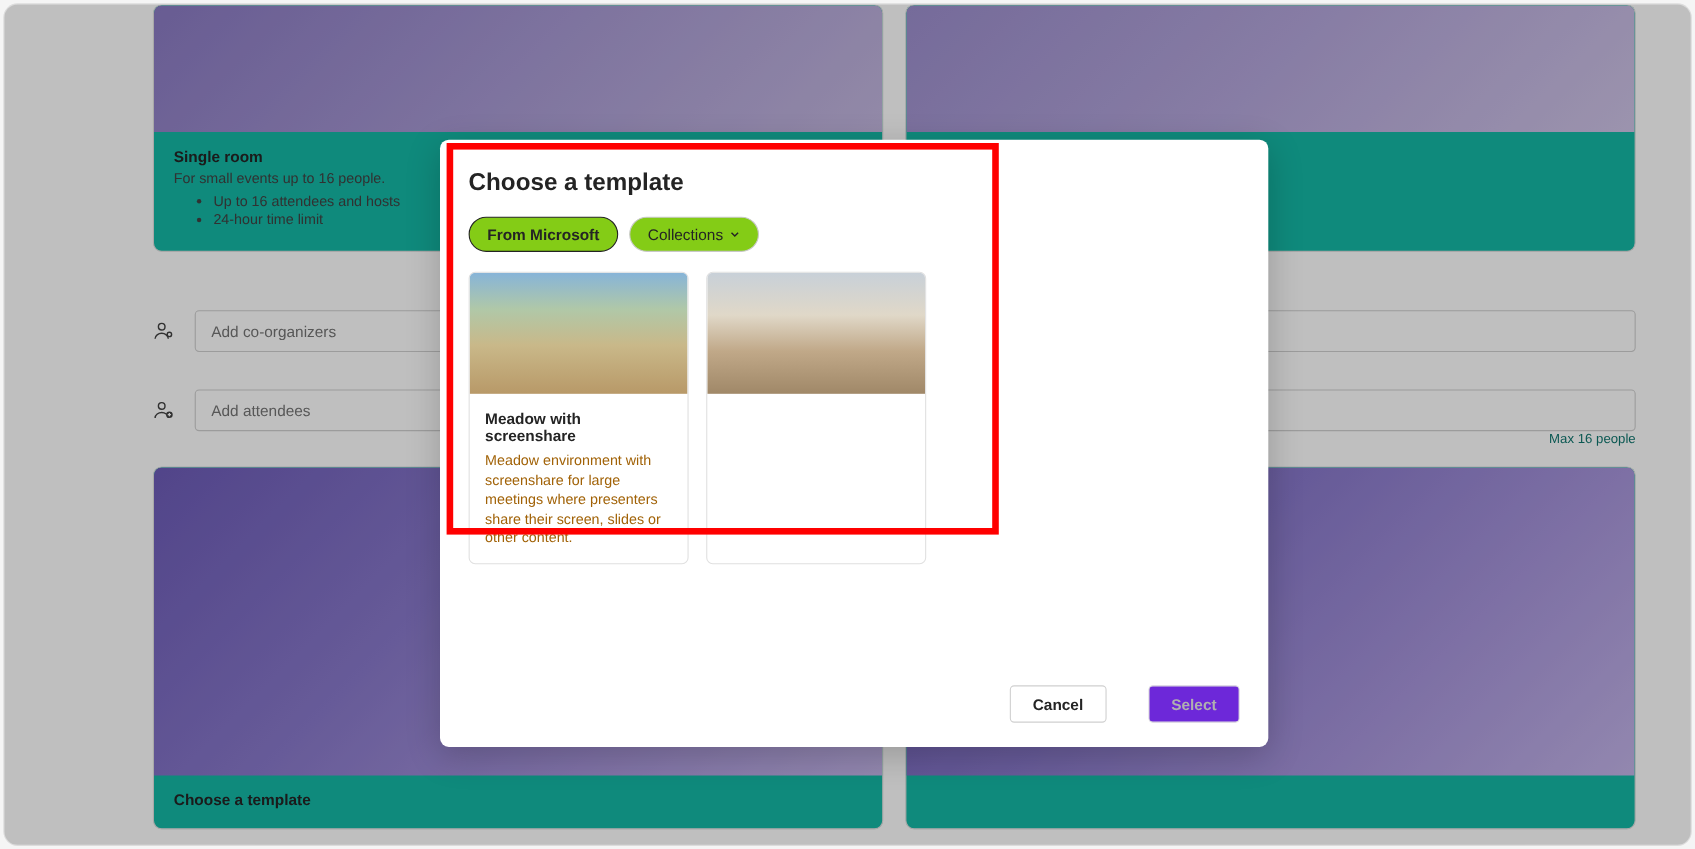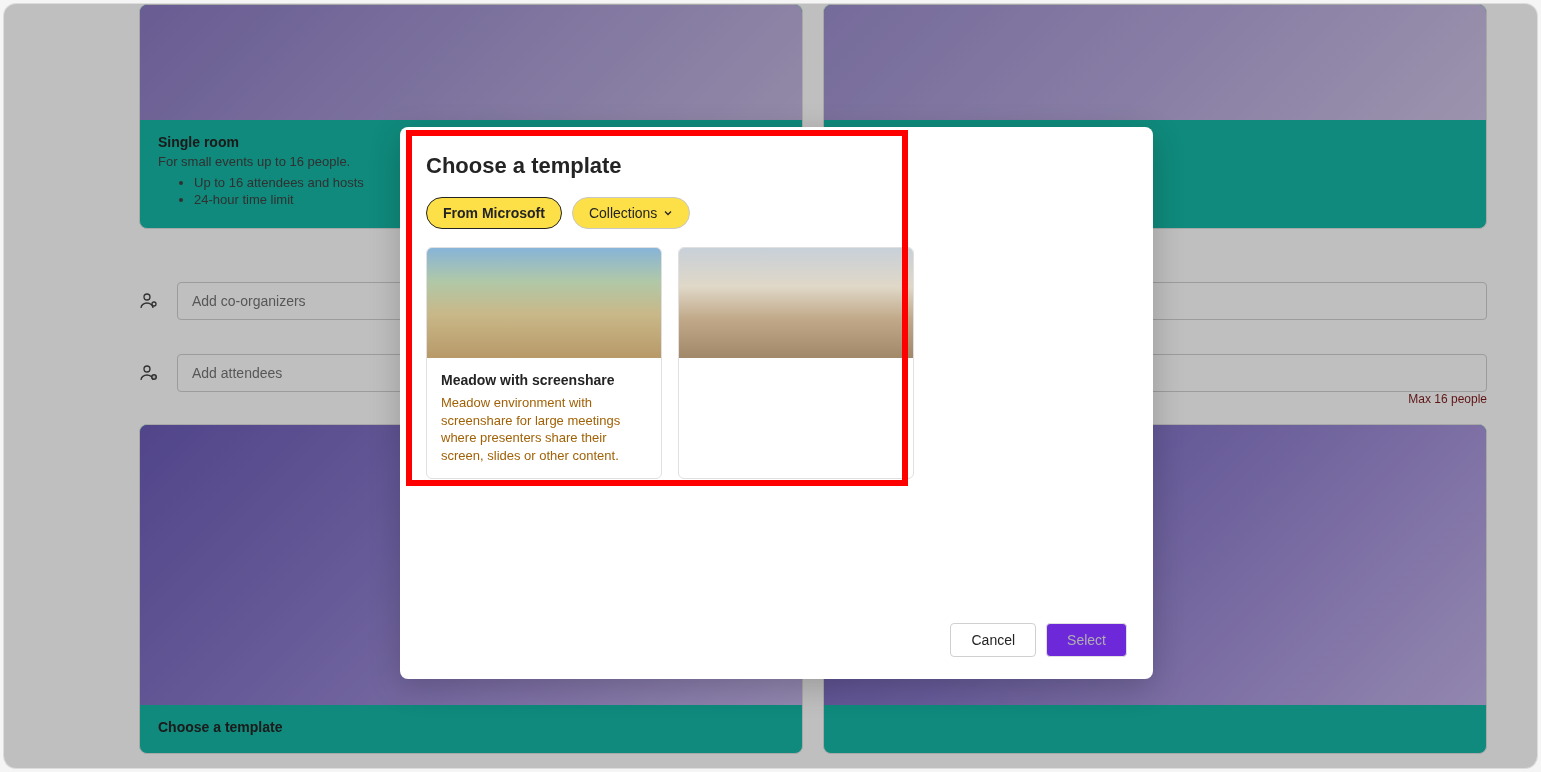--- a/index.html
+++ b/index.html
@@ -115,21 +115,21 @@
       font-size: 14px;
       color: #616161;
       background: #fff;
     }
     
     .max-label {
       position: absolute;
       right: 50px;
       top: 388px;
       font-size: 12px;
-      color: #7f1d1d;
+      color: #0f766e;
     }
     
     .bg-cards-row-bottom {
       display: flex;
       gap: 20px;
       position: absolute;
       top: 420px;
       left: 135px;
       right: 50px;
     }
@@ -189,21 +189,21 @@
       display: flex;
       gap: 10px;
       margin-bottom: 18px;
     }
     
     .chip {
       padding: 7px 16px;
       border: 1px solid #c8c8c8;
       border-radius: 20px;
       font-size: 14px;
-      background: #fde047;
+      background: #84cc16;
       cursor: pointer;
       display: flex;
       align-items: center;
       gap: 6px;
       color: #242424;
     }
     
     .chip-active {
       border: 1.5px solid #242424;
       font-weight: 600;
@@ -213,21 +213,21 @@
       width: 10px;
       height: 10px;
     }
     
     .templates-row {
       display: flex;
       gap: 16px;
     }
     
     .template-card {
-      width: 236px;
+      width: 200px;
       border: 1px solid #e0e0e0;
       border-radius: 6px;
       overflow: hidden;
       cursor: pointer;
       background: #fff;
     }
     
     .template-img {
       height: 110px;
       position: relative;
@@ -262,22 +262,23 @@
       padding: 0 26px 22px 26px;
       display: flex;
       justify-content: flex-end;
       gap: 10px;
     }
     
     .btn {
       padding: 8px 20px;
       border-radius: 4px;
       font-size: 14px;
-      font-weight: 400;
+      font-weight: 700;
       cursor: pointer;
+      margin-left: 28px;
     }
     
     .btn-cancel {
       background: #fff;
       border: 1px solid #d0d0d0;
       color: #242424;
     }
     
     .btn-select {
       background: #6d28d9;

